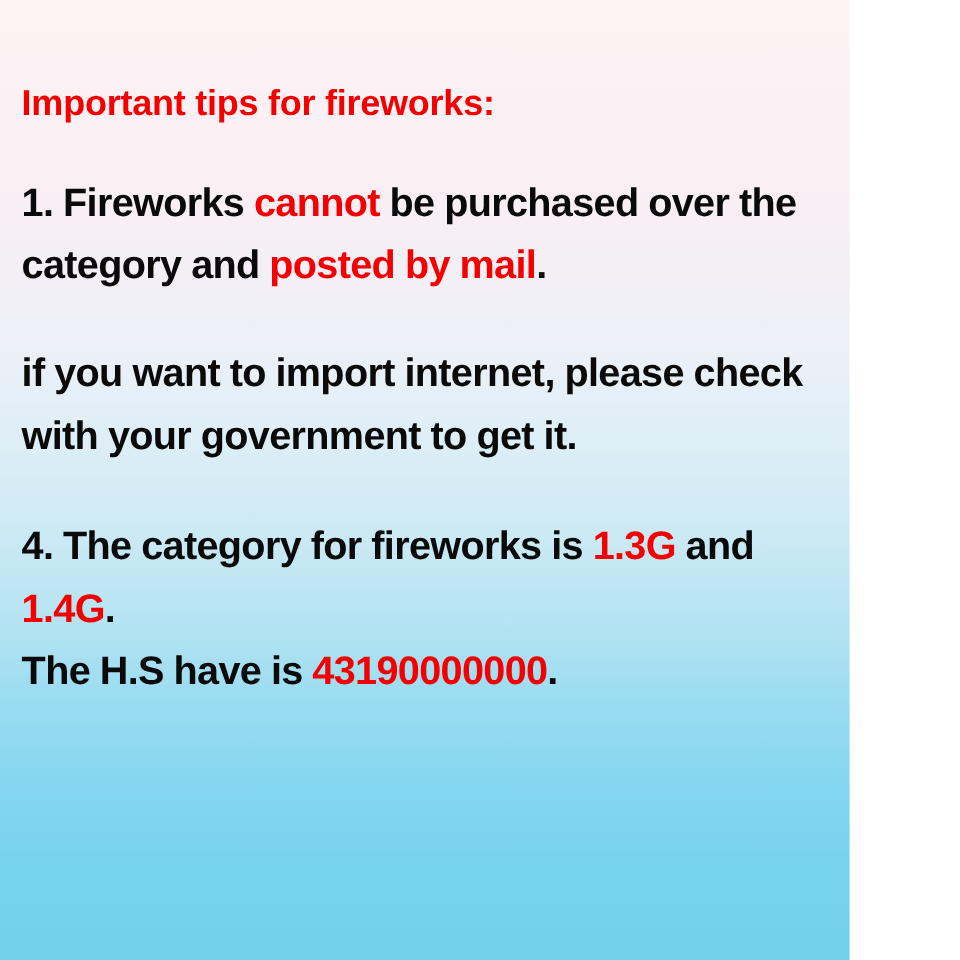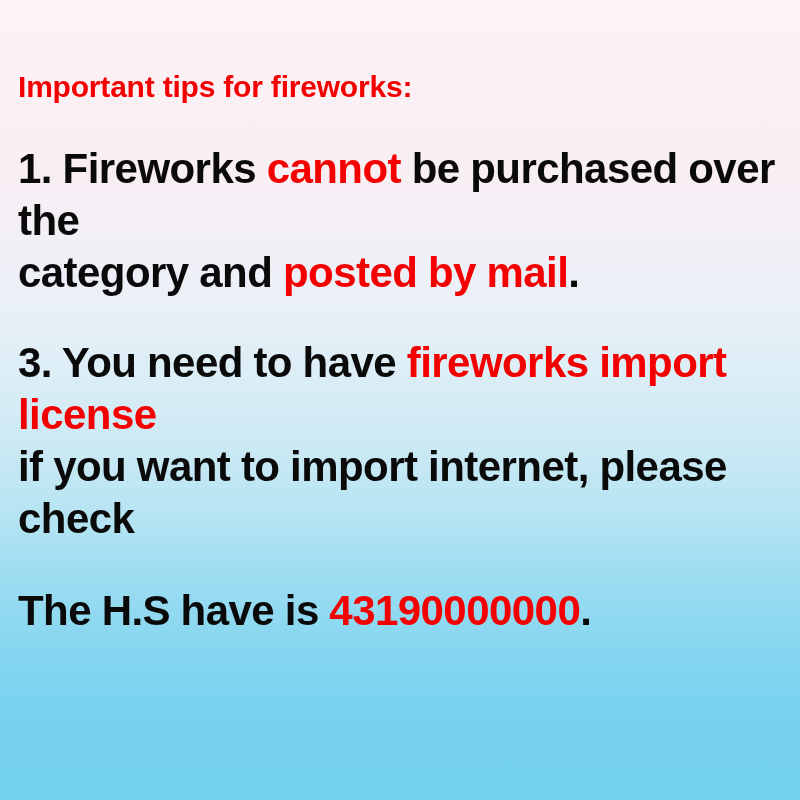--- a/index.html
+++ b/index.html
@@ -8,21 +8,21 @@
     padding: 0;
   }
   body {
     width: 800px;
     height: 800px;
     overflow: hidden;
     font-family: "Liberation Sans", sans-serif;
   }
   #poster {
     position: relative;
-    width: 800px;
+    width: 708px;
     height: 800px;
     box-sizing: border-box;
     background: linear-gradient(to bottom,
         #fdf2f4 0%,
         #fbf0f3 12%,
         #f8eff4 22%,
         #f2eff6 30%,
         #eaf0f7 38%,
         #ddeef6 46%,
         #cdeaf4 55%,
@@ -44,21 +44,21 @@
     font-size: 30px;
     font-weight: bold;
     line-height: 1.15;
     letter-spacing: -0.2px;
     margin: 0;
     padding-top: 70px;
     white-space: nowrap;
   }
   .para {
     color: #0a0a0a;
-    font-size: 42px;
+    font-size: 33px;
     font-weight: bold;
     line-height: 52px;
     letter-spacing: -0.55px;
     margin: 0;
     word-spacing: -0.5px;
   }
   .p1 { padding-top: 38px; }
   .p2 { padding-top: 38px; }
   .p3 { padding-top: 38px; }
   .p4 { padding-top: 40px; }
@@ -77,22 +77,23 @@
 
     <div class="heading">Important tips for fireworks:</div>
 
     <div class="para p1">
       <span class="nowrapline"><span>1.</span><span> Fireworks </span><span class="red">cannot</span><span> be purchased over the</span></span>
       <span class="nowrapline"><span>category and </span><span class="red">posted by mail</span><span>.</span></span>
     </div>
 
 
     <div class="para p3">
-      <span class="nowrapline"><span>3.</span><span> You need to have </span><span class="red">fireworks import license</span></span>
       <span class="nowrapline">if you want to import internet, please check</span>
+      <span class="nowrapline">with your government to get it.</span>
     </div>
 
     <div class="para p4">
+      <span class="nowrapline"><span>4.</span><span> The category for fireworks is </span><span class="red">1.3G</span><span> and </span><span class="red">1.4G</span><span>.</span></span>
       <span class="nowrapline"><span>The H.S have is </span><span class="red">43190000000</span><span>.</span></span>
     </div>
 
   </div>
 </div>
 
 </body></html>

